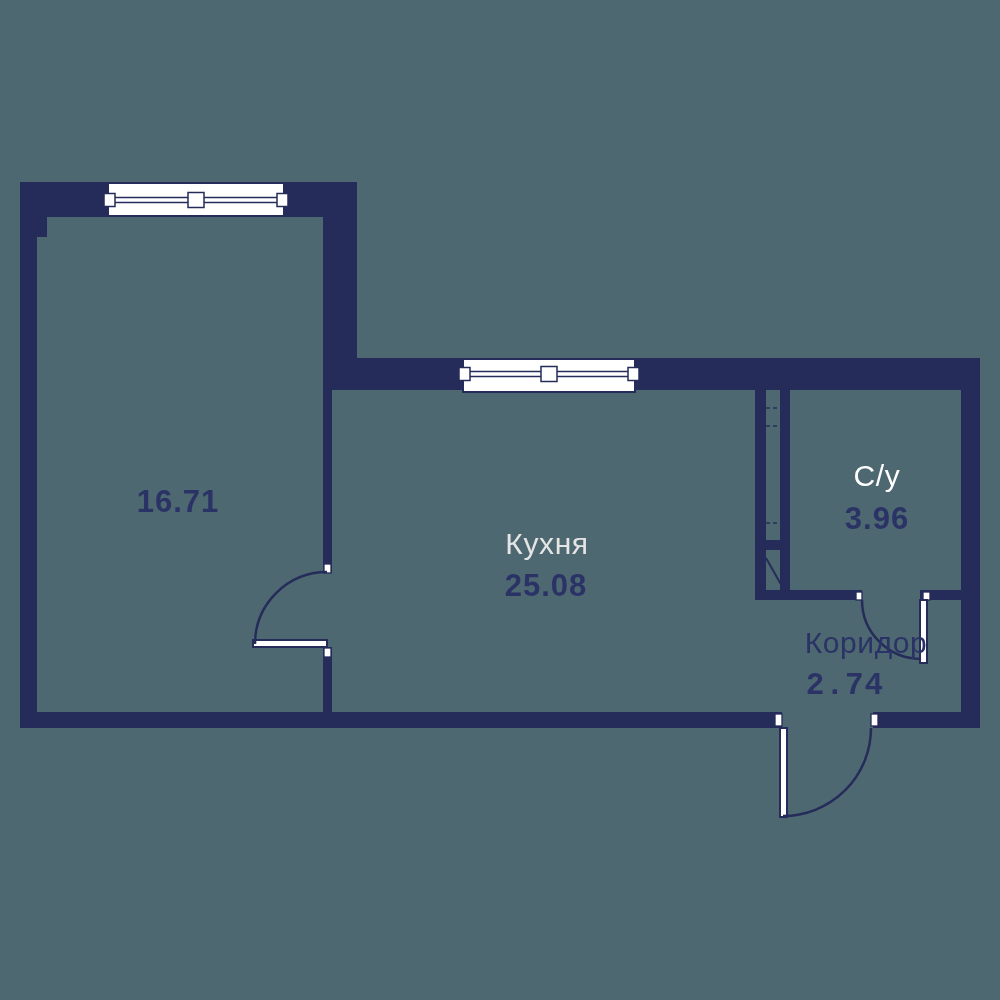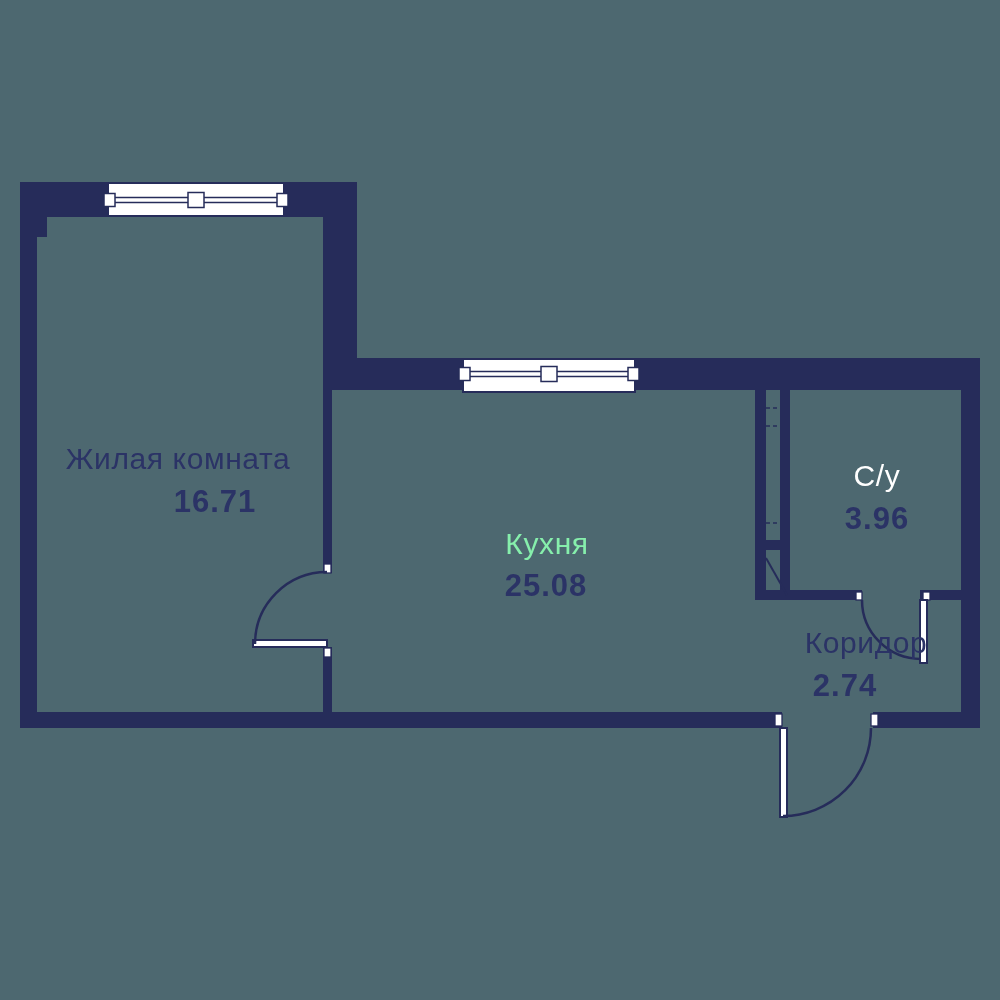--- a/index.html
+++ b/index.html
@@ -29,21 +29,21 @@
     font-weight:700;
     letter-spacing:1px;
   }
   .pos-living-name{left:178px;top:459px;}
   .pos-living-area{left:178px;top:501px;}
   .pos-kitchen-name{left:547px;top:544px;}
   .pos-kitchen-area{left:546px;top:585px;}
   .pos-bath-name{left:877px;top:476px;}
   .pos-bath-area{left:877px;top:518px;}
   .pos-corridor-name{left:866px;top:643px;text-align:right;}
-  .pos-corridor-area{left:845px;top:685px;}
+  .pos-corridor-area{left:845px;top:685px;font-family:Liberation Mono, monospace;}
 </style>
 </head>
 <body style="background: rgb(77, 104, 112);">
 
 <div id="canvas">
   <div id="plan-svg-holder"><svg width="1000" height="1000" viewBox="0 0 1000 1000">
         <rect x="20" y="182" width="337" height="35" fill="#262C5A"></rect>
         <rect x="20" y="182" width="17" height="546" fill="#262C5A"></rect>
         <rect x="37" y="217" width="10" height="20" fill="#262C5A"></rect>
         <rect x="323" y="182" width="34" height="208" fill="#262C5A"></rect>
@@ -85,24 +85,23 @@
         <rect x="780" y="728" width="7" height="89" fill="#FFFFFF" stroke="#262C5A" stroke-width="2"></rect>
         <path d="M 255 644 A 72 72 0 0 1 327 572" fill="none" stroke="#262C5A" stroke-width="2.5"></path>
         <path d="M 862 600 A 59 59 0 0 0 921 659" fill="none" stroke="#262C5A" stroke-width="2.5"></path>
         <path d="M 871 728 A 88 88 0 0 1 783 816" fill="none" stroke="#262C5A" stroke-width="2.5"></path>
         <line x1="766" y1="408" x2="780" y2="408" stroke="#262C5A" stroke-width="1.5" stroke-dasharray="4 3"></line>
         <line x1="766" y1="426" x2="780" y2="426" stroke="#262C5A" stroke-width="1.5" stroke-dasharray="4 3"></line>
         <line x1="766" y1="523" x2="780" y2="523" stroke="#262C5A" stroke-width="1.5" stroke-dasharray="4 3"></line>
         <line x1="766" y1="558" x2="787" y2="595" stroke="#262C5A" stroke-width="2"></line>
       </svg></div>
 
-  <div class="room-label room-name pos-living-name" style="color: rgb(43, 51, 102);">Жилая комната</div>
-  <div class="room-label room-area pos-living-area" style="color: rgb(43, 51, 102); margin-left: 37px;">16.71</div>
+  <div class="room-label room-area pos-living-area" style="color: rgb(43, 51, 102);">16.71</div>
 
-  <div class="room-label room-name pos-kitchen-name" style="color: #86efac;">Кухня</div>
+  <div class="room-label room-name pos-kitchen-name" style="color: #e5e5e5;">Кухня</div>
   <div class="room-label room-area pos-kitchen-area" style="color: rgb(43, 51, 102);">25.08</div>
 
   <div class="room-label room-name pos-bath-name" style="color: #ffffff;">С/у</div>
   <div class="room-label room-area pos-bath-area" style="color: rgb(43, 51, 102); text-align: center;">3.96</div>
 
   <div class="room-label room-name pos-corridor-name" style="color: rgb(43, 51, 102);">Коридор</div>
   <div class="room-label room-area pos-corridor-area" style="color: rgb(43, 51, 102);">2.74</div>
 </div>
 
 </body></html>

